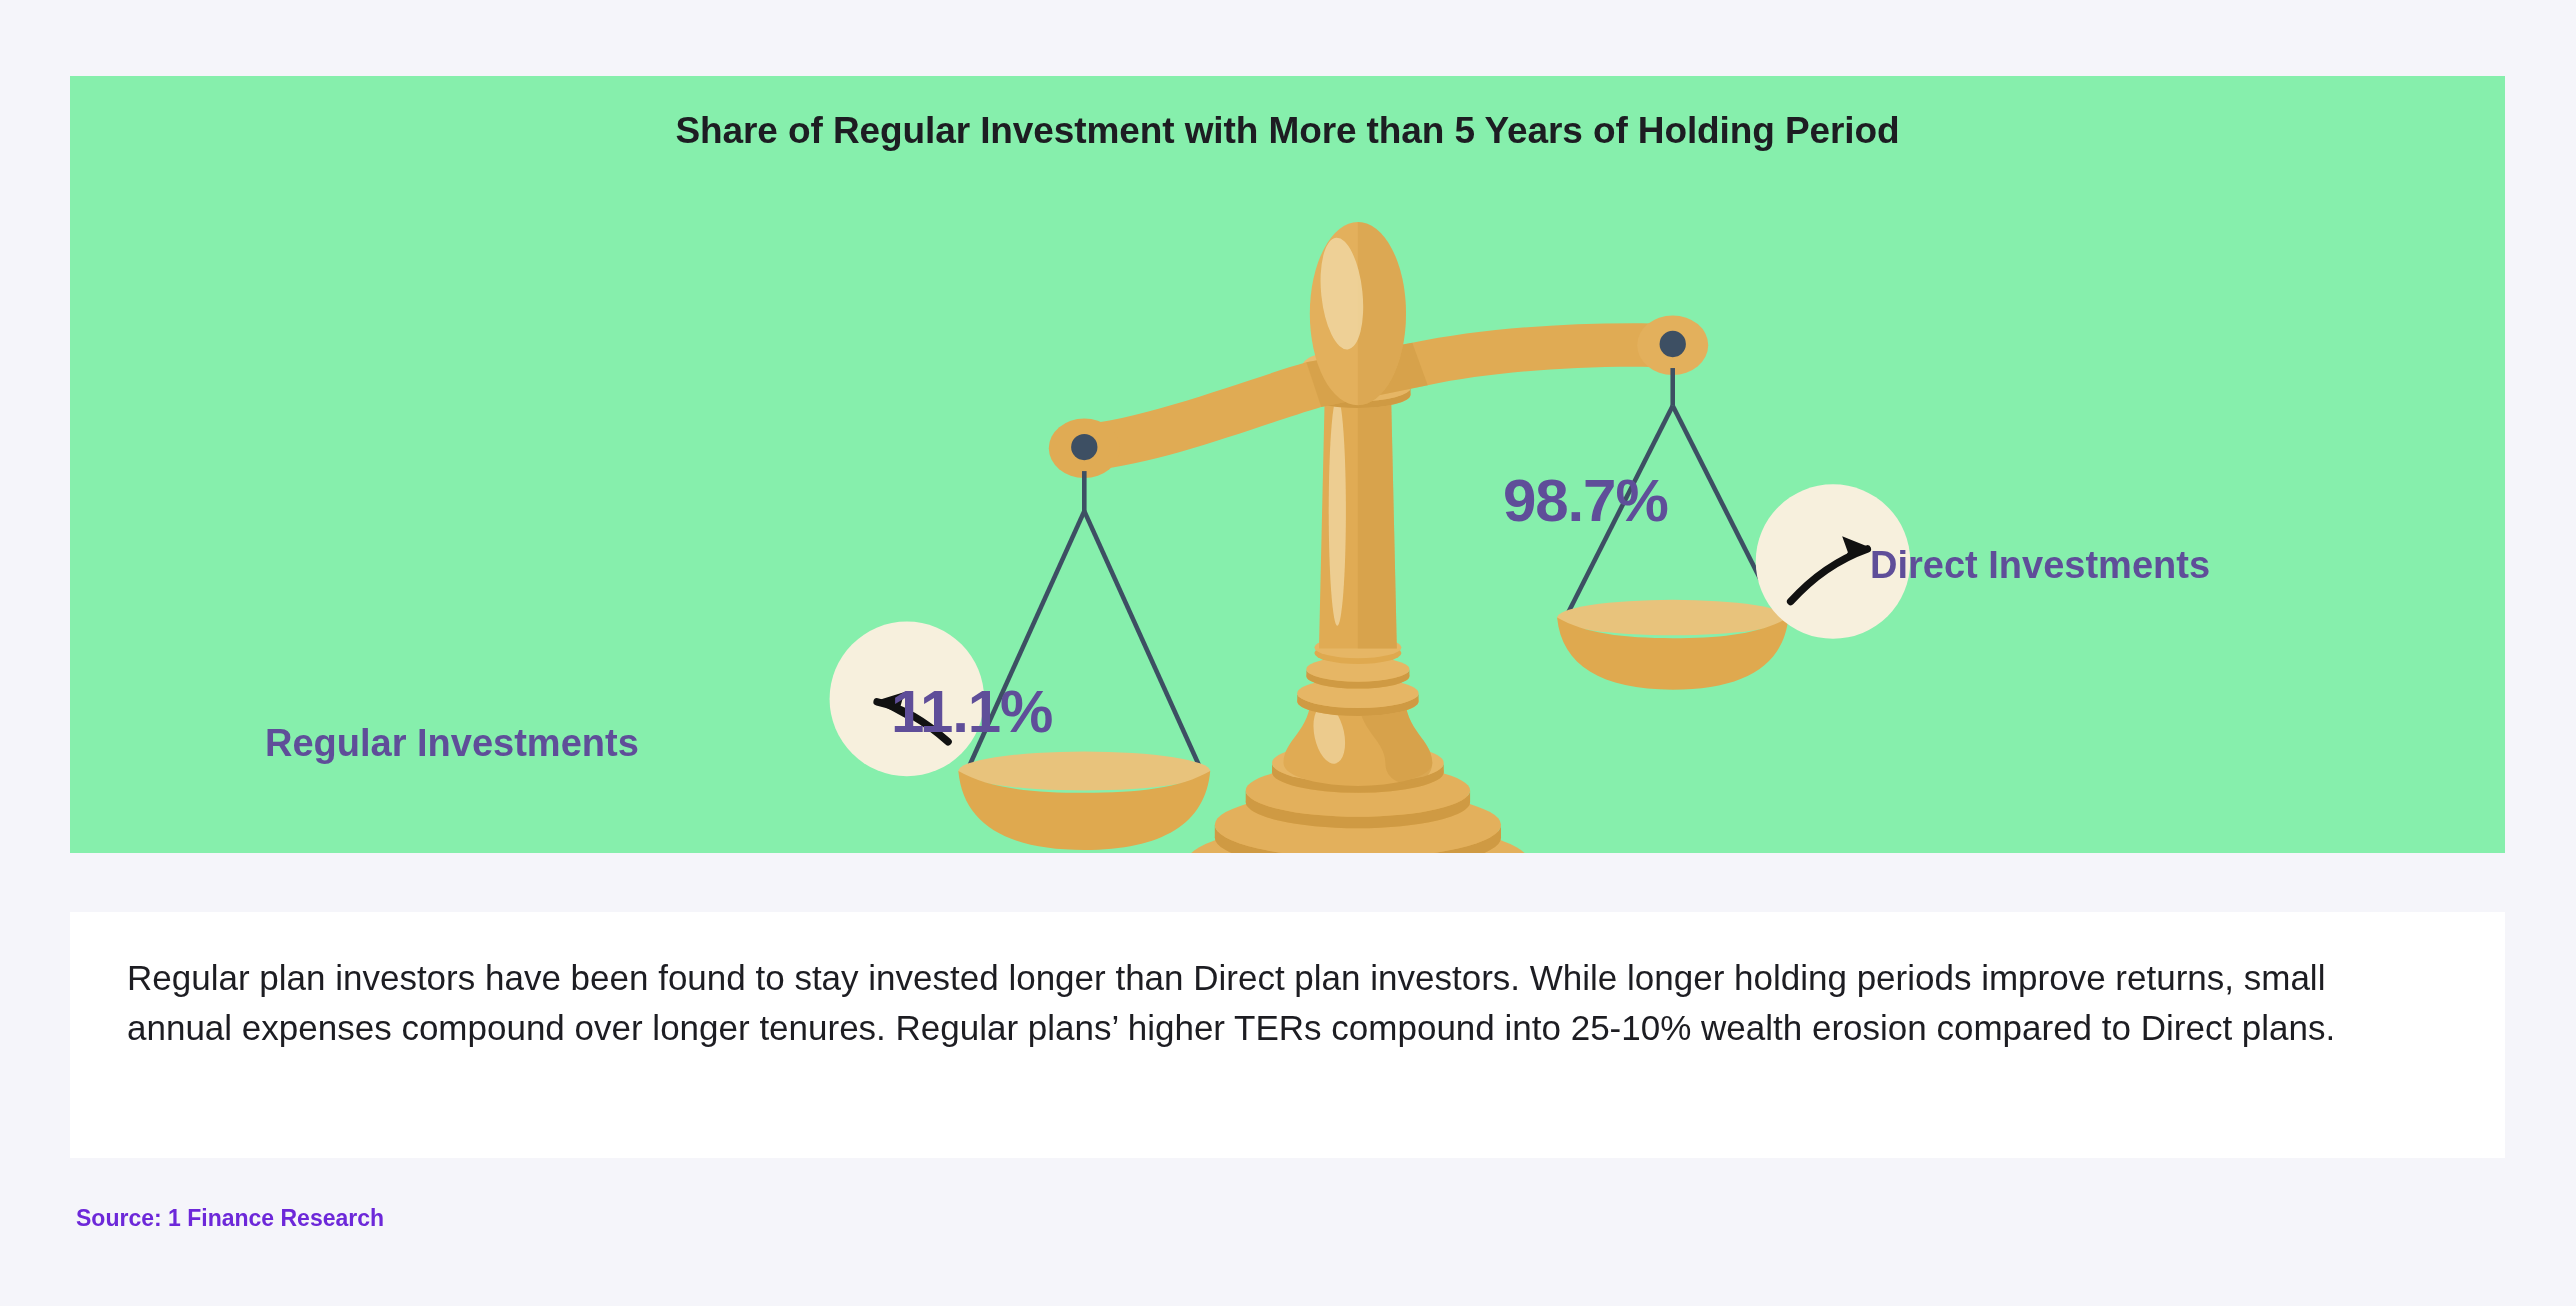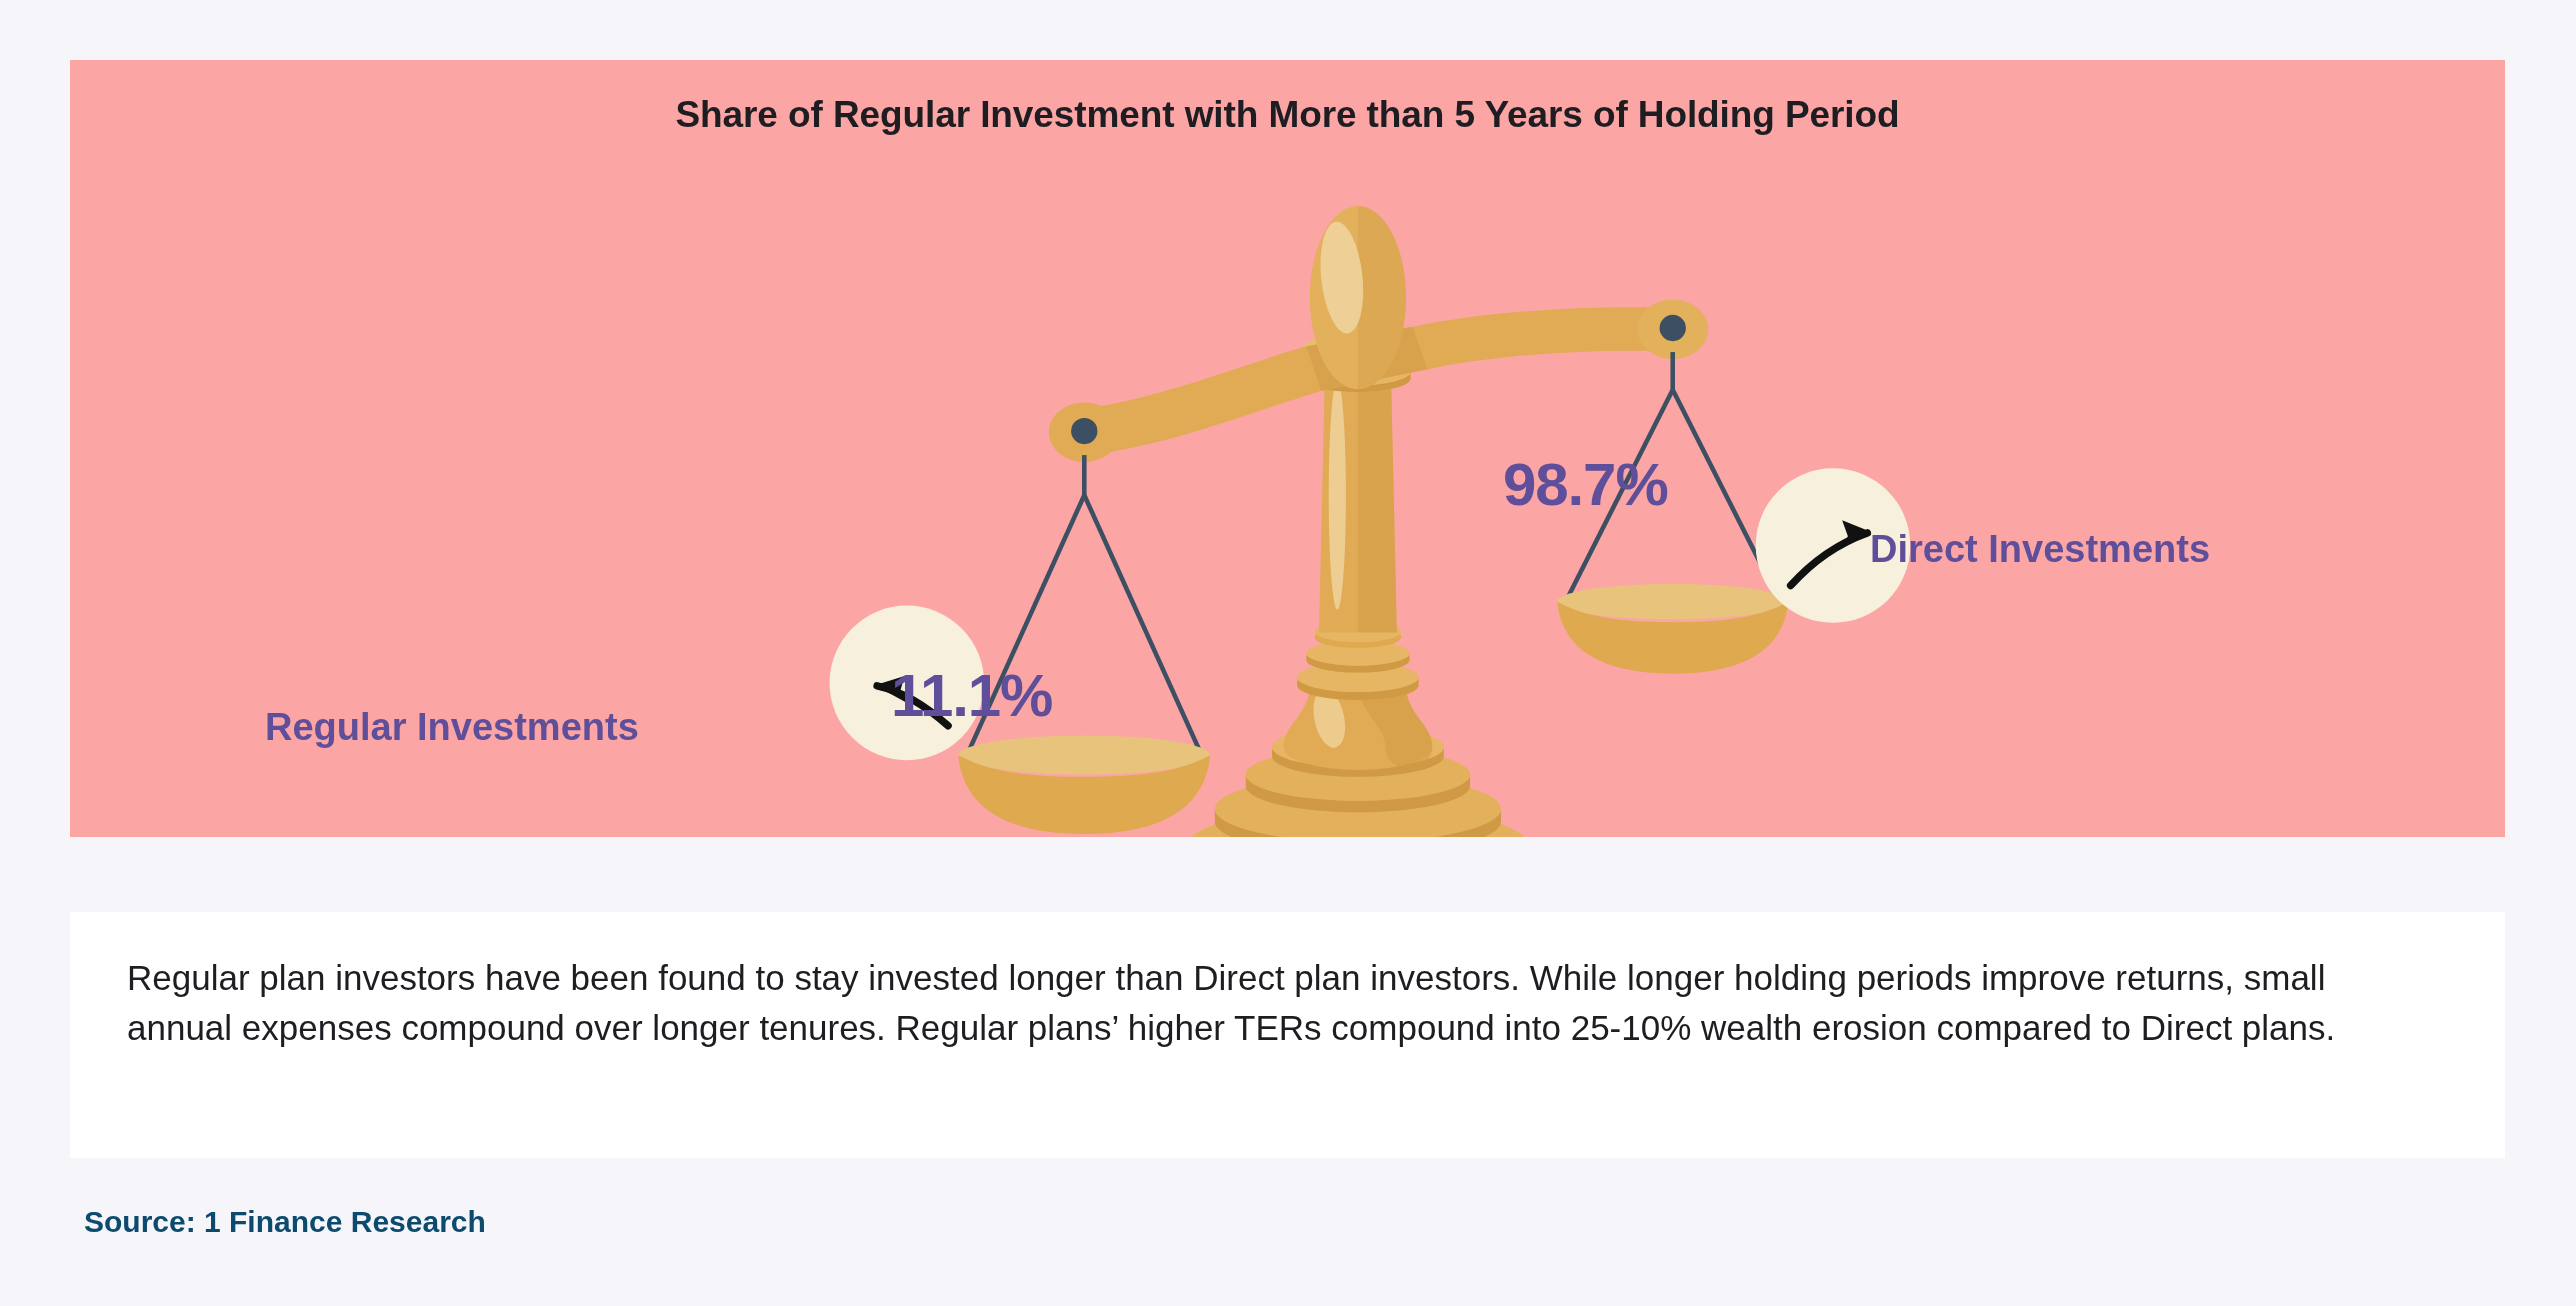--- a/index.html
+++ b/index.html
@@ -18,24 +18,24 @@
     width: 2576px;
     height: 1306px;
     background: #f5f5fa;
     overflow: hidden;
   }
 
   
   .chart-card {
     position: absolute;
     left: 70px;
-    top: 60px;
+    top: 76px;
     width: 2435px;
     height: 777px;
-    background: #fca5a5;
+    background: #86efac;
   }
   .chart-title {
     position: absolute;
     left: 0;
     top: 34px;
     width: 100%;
     text-align: center;
     font-size: 37px;
     font-weight: bold;
     color: #1d1d22;
@@ -89,25 +89,25 @@
     top: 41px;
     width: 2296px;
     font-size: 35px;
     line-height: 1.42;
     color: #1d1d22;
   }
 
   
   .source {
     position: absolute;
-    left: 84px;
+    left: 76px;
     top: 1205px;
-    font-size: 30px;
-    font-weight: bold;
-    color: #0c4a6e;
+    font-size: 23px;
+    font-weight: bold;
+    color: #6d28d9;
   }
 </style>
 </head>
 <body>
 
 <div class="page">
 
   <div class="chart-card">
 
     <div class="chart-title">Share of Regular Investment with More than 5 Years of Holding Period</div>

